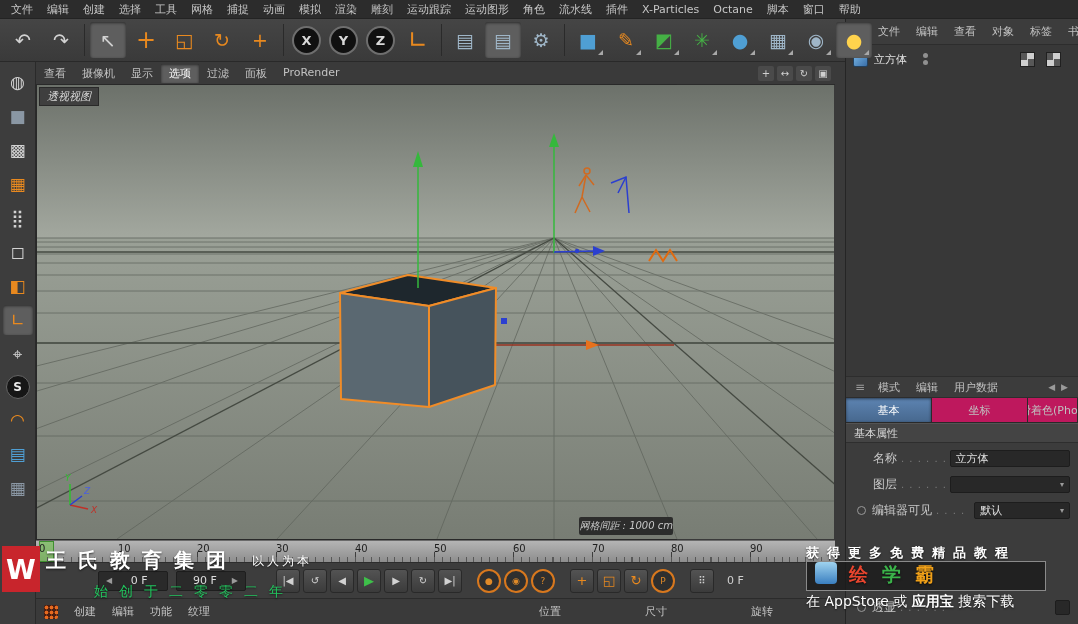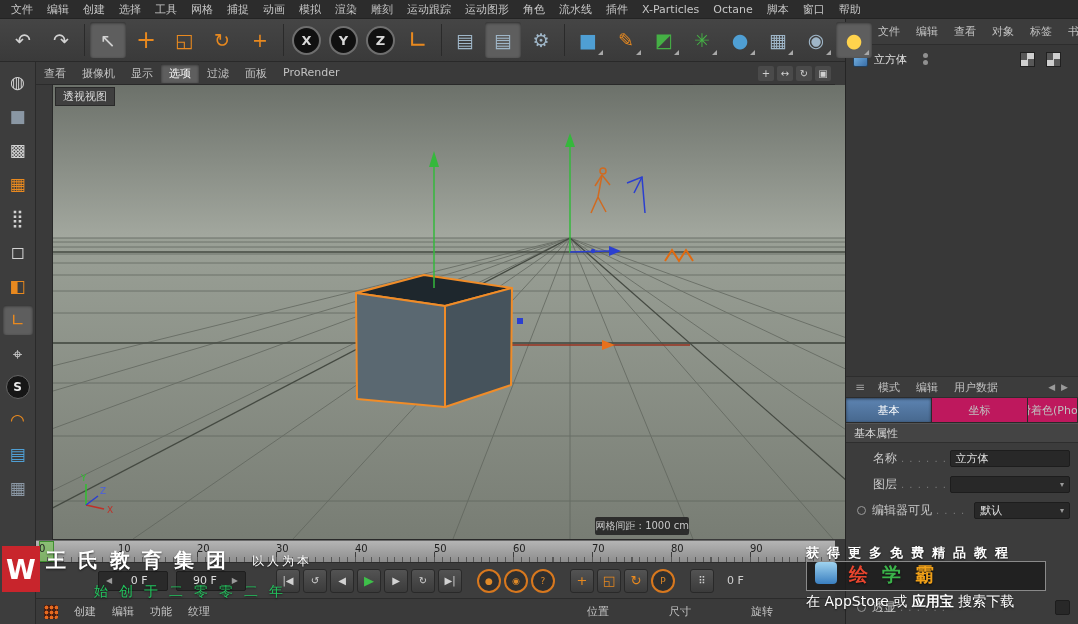--- a/index.html
+++ b/index.html
@@ -26,21 +26,21 @@
   .ls.snap{width:22px;height:22px;background:#161616;border:1px solid #666;border-radius:50%;color:#ececec;font-size:12px;font-weight:bold;margin:2px 0;}
 
   
   .vp-col{position:absolute;left:36px;top:62px;width:799px;height:562px;}
   .vp-menubar{position:absolute;top:0;left:0;right:0;height:22px;background:#3a3a3a;border-bottom:1px solid #2b2b2b;display:flex;align-items:center;}
   .mi{padding:2px 8px;font-size:11px;color:#c2c2c2;white-space:nowrap;}
   .mi.active{color:#ffffff;}
   .vp-nav{margin-left:auto;display:flex;gap:3px;padding-right:4px;}
   .nv{width:16px;height:15px;font-size:10px;color:#d0d0d0;display:flex;align-items:center;justify-content:center;background:#4a4a4a;border-radius:2px;}
 
-  .vp-canvas{position:absolute;top:22px;left:16px;width:641px;height:456px;border:1px solid #292929;box-sizing:border-box;background:#7c817a;}
+  .vp-canvas{position:absolute;top:22px;left:0;width:641px;height:456px;border:1px solid #292929;box-sizing:border-box;background:#7c817a;font-style:italic;}
   .vp-canvas svg{display:block;}
   svg text{font-family:"DejaVu Sans","Liberation Sans",sans-serif;}
   .view-chip{position:absolute;top:2px;left:2px;background:#3f3f3f;border:1px solid #292929;color:#d8d8d8;font-size:11px;padding:1px 7px;z-index:2;}
   .grid-chip{position:absolute;right:3px;bottom:4px;background:rgba(38,38,38,.92);color:#c8c8c8;font-size:10px;padding:2px 0;border-radius:2px;z-index:2;}
 
   
   .ruler{position:absolute;top:478px;left:0;right:0;height:22px;background:linear-gradient(#b4b4b4,#8d8d8d);border-top:1px solid #6a6a6a;overflow:hidden;box-sizing:border-box;}
   .ruler::before{content:"";position:absolute;left:3px;right:0;bottom:0;height:10px;background:repeating-linear-gradient(90deg,#3d3d3d 0,#3d3d3d 1px,transparent 1px,transparent 79px);}
   .ruler::after{content:"";position:absolute;left:3px;right:0;bottom:0;height:5px;background:repeating-linear-gradient(90deg,#585858 0,#585858 1px,transparent 1px,transparent 7.9px);}
   .ruler-labels{position:absolute;top:2px;left:3px;display:grid;grid-template-columns:repeat(10,79px);}
@@ -57,21 +57,21 @@
   .t{width:24px;height:24px;background:linear-gradient(#535353,#3b3b3b);border:1px solid #292929;border-radius:3px;color:#d2d2d2;font-size:10px;display:flex;align-items:center;justify-content:center;box-sizing:border-box;}
   .t.play{color:#3ec04a;font-size:13px;}
   .t.ring{border-radius:50%;border:2px solid #d8781e;color:#e08a28;background:#2f2f2f;font-size:9px;}
   .t.okey{color:#e8891f;font-size:13px;}
   .gap{width:9px;}
   .current-frame{margin-left:13px;font-size:11px;color:#d0d0d0;}
 
   
   .bottombar{position:absolute;top:536px;left:0;right:0;height:26px;background:#3a3a3a;border-top:1px solid #2b2b2b;display:flex;align-items:center;padding:0 6px;box-sizing:border-box;}
   .mat-icon{width:14px;height:14px;border-radius:2px;background-color:#4a1f12;background-image:radial-gradient(circle at 2.5px 2.5px,#e86a1f 1.7px,transparent 2.2px);background-size:5px 5px;margin:0 8px 0 2px;}
-  .coords{margin-left:auto;display:flex;gap:60px;margin-right:56px;}
+  .coords{margin-left:auto;display:flex;gap:84px;margin-right:56px;}
   .coords span{font-size:11px;color:#c2c2c2;}
 
   
   .rightpanel{position:absolute;left:845px;top:18px;right:0;bottom:0;background:#3c3c3c;border-left:1px solid #252525;display:flex;flex-direction:column;box-sizing:border-box;}
   .om-menu,.am-menu{display:flex;align-items:center;border-bottom:1px solid #2d2d2d;padding:0 4px;flex:0 0 auto;}
   .om-menu{height:26px;}
   .am-menu{height:20px;}
   .burger{color:#9a9a9a;font-size:12px;padding:0 5px;}
   .om-body{flex:0 0 332px;background:#383838;border-bottom:1px solid #2d2d2d;padding-top:4px;box-sizing:border-box;}
   .obj-row{display:flex;align-items:center;height:20px;padding:0 7px;}

